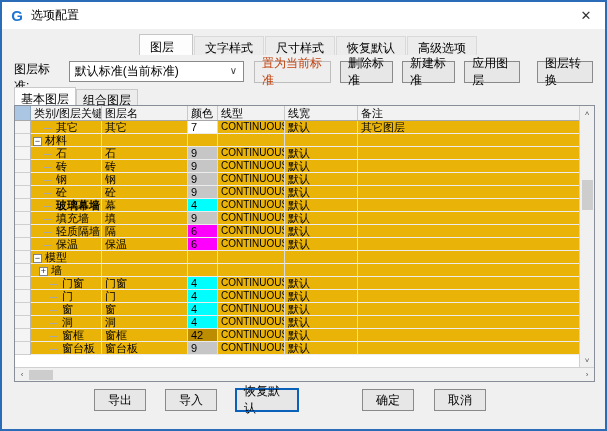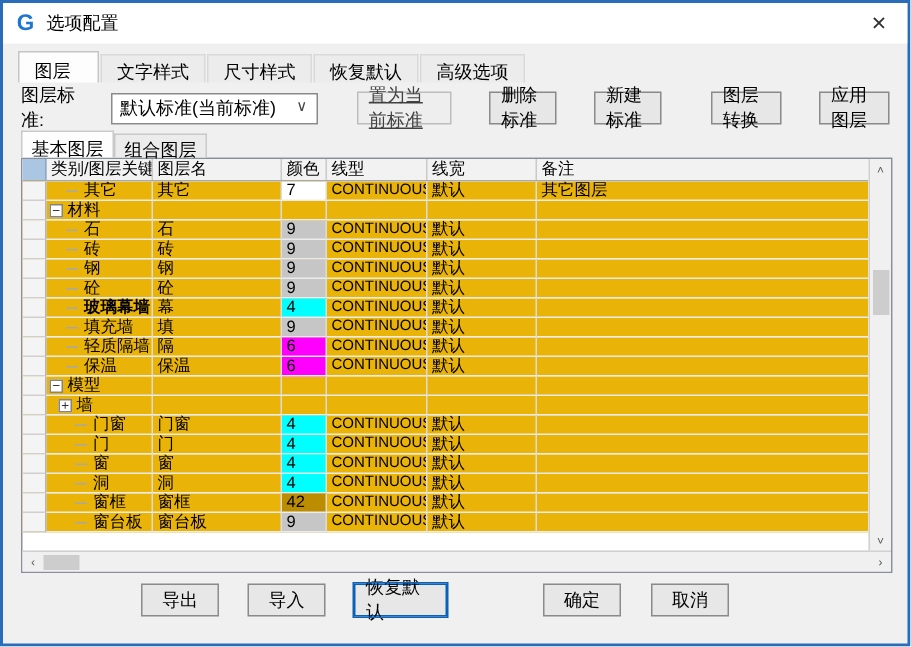--- a/index.html
+++ b/index.html
@@ -3,30 +3,30 @@
 <meta charset="utf-8">
 <style>
   * { margin:0; padding:0; box-sizing:border-box; font-family:"Liberation Sans","DejaVu Sans",sans-serif; }
   html,body { width:607px; height:431px; background:#fff; }
   .win { width:607px; height:431px; border:2px solid #2a6cb8; background:#f0f0f0; position:relative; overflow:hidden; }
   .titlebar { height:27px; background:#ffffff; display:flex; align-items:center; padding-left:7px; }
   .app-ico { width:16px; height:16px; color:#1e76d2; font-weight:bold; font-size:15px; line-height:16px; text-align:center; margin-right:6px; }
   .title { font-size:12px; color:#000; flex:1; }
   .closebtn { width:38px; height:27px; display:flex; align-items:center; justify-content:center; font-size:13px; color:#333; cursor:pointer; }
 
-  .tabstrip { display:flex; margin:5px 0 0 10px; align-items:flex-end; height:21px; position:relative; z-index:2; }
+  .tabstrip { display:flex; margin:5px 0 0 10px; align-items:flex-end; height:21px; position:relative; z-index:2;justify-content:center; }
   .tab { font-size:12px; padding:3px 10px 3px; border:1px solid #d9d9d9; border-bottom:none; background:#ececec; color:#000; margin-right:1px; height:19px; }
   .tab.active { background:#fdfdfd; height:21px; padding-top:4px; padding-right:18px; border-color:#c5c5c5; }
 
-  .toolbar { display:flex; align-items:center; margin:6px 12px 0 12px; height:22px; gap:16px; }
+  .toolbar { display:flex; align-items:flex-start; margin:6px 12px 0 12px; height:22px; gap:0; }
   .lbl { font-size:12px; margin-right:6px; }
   .combo { width:184px; height:21px; background:#fff; border:1px solid #8a8a8a; display:flex; align-items:center; font-size:12px; padding-left:5px; position:relative; }
   .combo .chev { position:absolute; right:6px; top:3px; font-size:10px; color:#444; }
   .btn { height:22px; background:#e7e7e7; border:1px solid #8a8a8a; font-size:12px; padding:0 7px; color:#000; display:inline-flex; align-items:center; justify-content:center; cursor:pointer; }
-  .btn.disabled { color:#404040; border-color:#bdbdbd; background:#eeeeee;text-decoration:underline; }
+  .btn.disabled { color:#c2410c; border-color:#bdbdbd; background:#eeeeee; }
   .tb-b1 { margin-left:10px; width:80px; }
   .tb-b2 { margin-left:9px; width:55px; }
   .tb-b3 { margin-left:9px; width:55px; }
   .tb-b4 { margin-left:17px; width:58px; }
   .tb-b5 { margin-left:9px; width:58px; }
 
   .subtabs { display:flex; margin:4px 0 0 12px; align-items:flex-end; height:18px; }
   .subtab { font-size:12px; padding:2px 6px; border:1px solid #c9c9c9; border-bottom:none; background:#ececec; height:16px; }
   .subtab.active { background:#fdfdfd; height:18px; padding-top:3px; }
 
@@ -87,22 +87,22 @@
 
   <div class="toolbar">
     <span class="lbl">图层标准:</span>
     <span class="combo">
       <span>默认标准(当前标准)</span>
       <span class="chev">∨</span>
     </span>
     <span class="btn disabled tb-b1">置为当前标准</span>
     <span class="btn tb-b3">删除标准</span>
     <span class="btn tb-b2">新建标准</span>
+    <span class="btn tb-b5">应用图层</span>
     <span class="btn tb-b4">图层转换</span>
-    <span class="btn tb-b5">应用图层</span>
   </div>
 
   <div class="subtabs">
     <span class="subtab active">基本图层</span>
     <span class="subtab">组合图层</span>
   </div>
 
   <div class="grid">
     <div class="grid-main">
       <div class="grid-cols">

